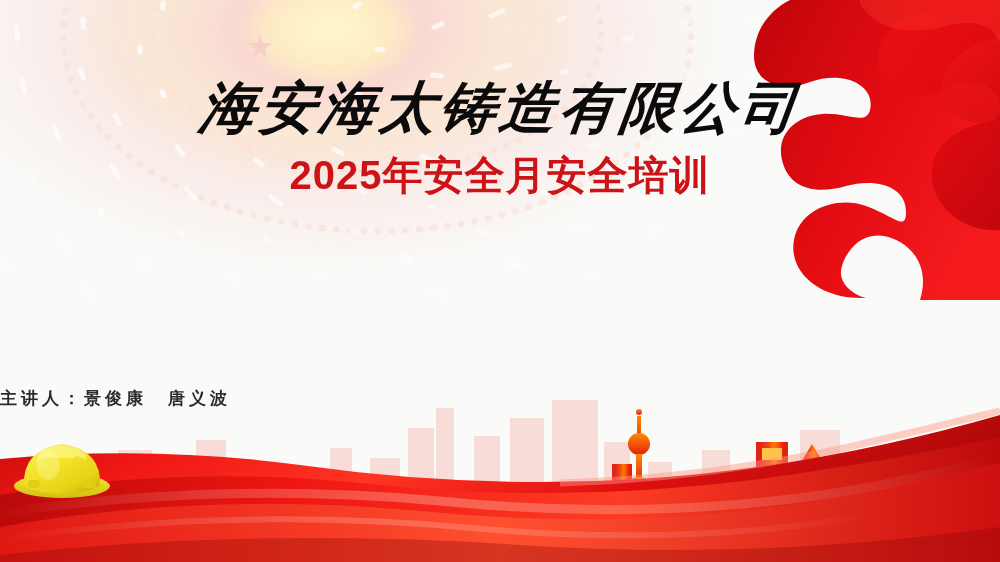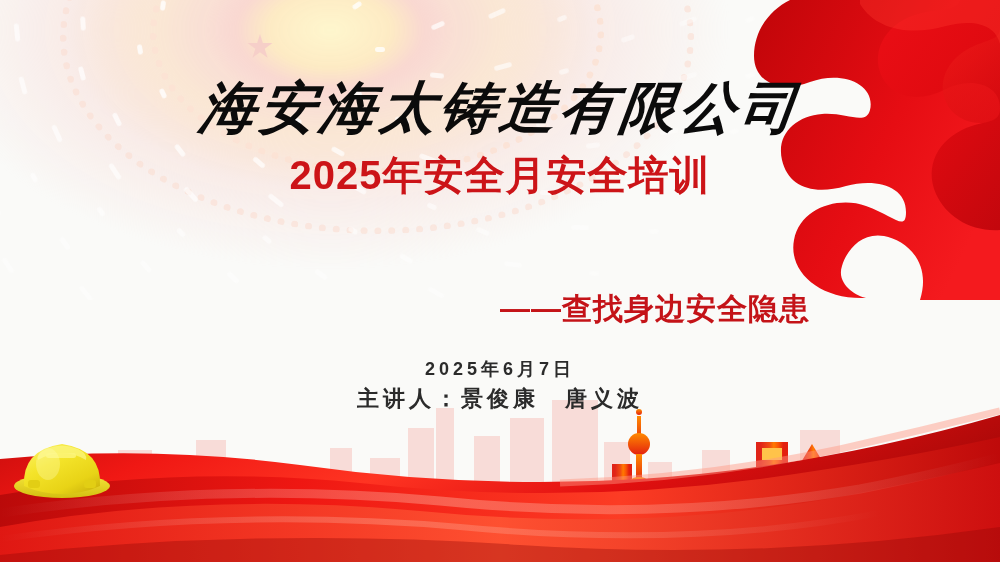--- a/index.html
+++ b/index.html
@@ -74,22 +74,22 @@
     padding-right:190px;box-sizing:border-box;text-align:right;
     font-weight:bold;font-size:30px;line-height:38px;letter-spacing:1px;
     color:#C41318;
   }
   .date{
     position:absolute;left:0;top:356px;width:1000px;text-align:center;
     font-weight:bold;font-size:18px;line-height:26px;letter-spacing:4px;
     color:#2B2B2B;
   }
   .speakers{
-    position:absolute;left:0;top:385px;width:1000px;text-align:center;
-    font-weight:bold;font-size:22px;line-height:28px;letter-spacing:4px;
+    position:absolute;left:0;top:385px;width:1000px;
+    font-weight:bold;font-size:17px;line-height:28px;letter-spacing:4px;
     color:#2B2B2B;
   }
 </style>
 </head>
 <body>
 
 <div class="slide">
 
   <div class="halo-wrap">
     <div class="halo"></div>
@@ -331,18 +331,16 @@
     <path d="M30,36 Q54,22 78,36 Q80,30 70,25 Q54,18 38,25 Q28,30 30,36 Z" fill="#FBF582" opacity="0.75"></path>
     <rect x="38" y="29" width="30" height="5" rx="2.5" fill="#FBF47A" opacity="0.85"></rect>
     <rect x="20" y="56" width="12" height="8" rx="3" fill="#E2CE14"></rect>
     <rect x="76" y="56" width="12" height="8" rx="3" fill="#E2CE14"></rect>
     <ellipse cx="40" cy="40" rx="12" ry="16" fill="#FFFBAE" opacity="0.35"></ellipse>
   </svg>
 
   <div class="texts">
     <div class="company">海安海太铸造有限公司</div>
     <div class="subtitle">2025年安全月安全培训</div>
-    <div class="tagline">——查找身边安全隐患</div>
-    <div class="date">2025年6月7日</div>
     <div class="speakers">主讲人：景俊康　唐义波</div>
   </div>
 
 </div>
 
 </body></html>

